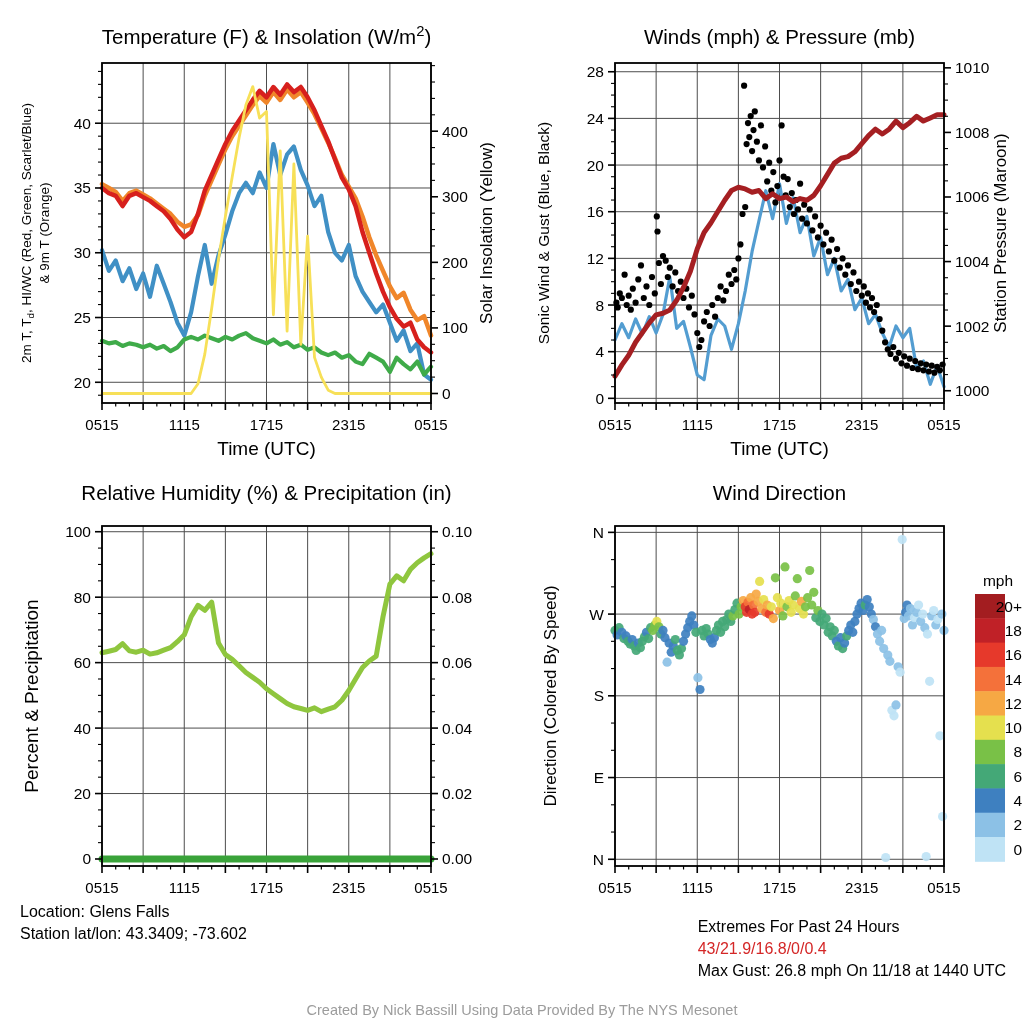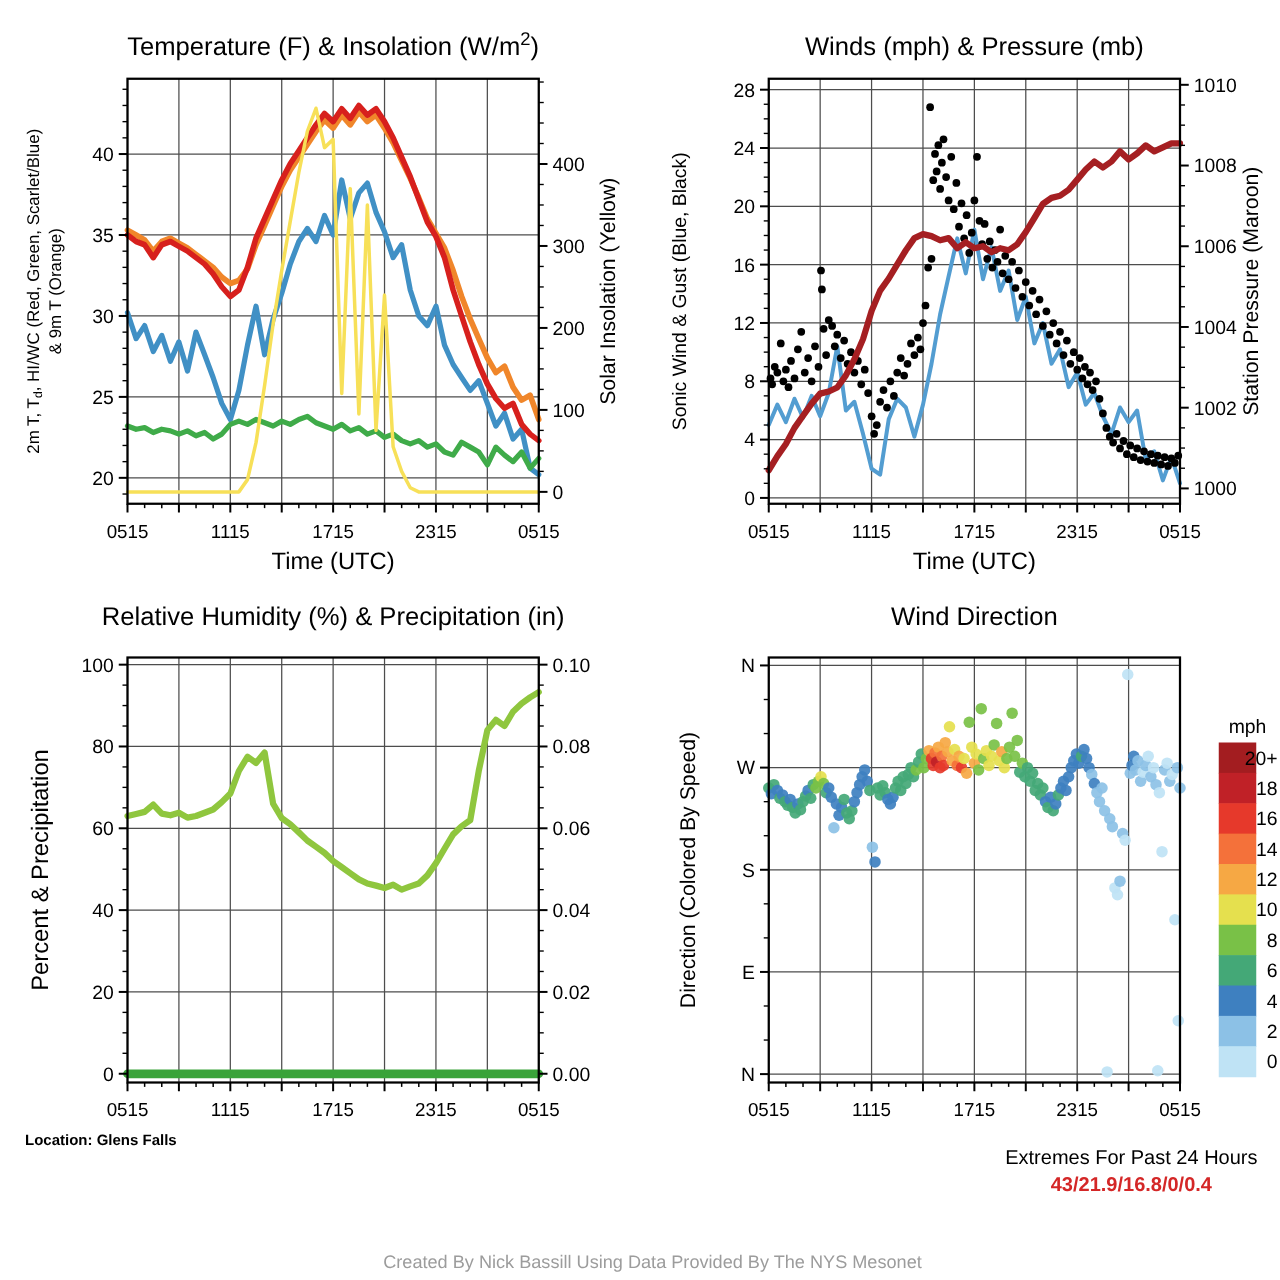--- a/index.html
+++ b/index.html
@@ -1,21 +1,21 @@
 <!DOCTYPE html>
 <html><head>
 <meta charset="utf-8">
 <style>
   html,body{margin:0;padding:0;background:#fff;}
   #page{position:relative;width:1024px;height:1024px;background:#ffffff;overflow:hidden;
         font-family:"Liberation Sans", sans-serif;}
   #plots{position:absolute;left:0;top:0;}
-  .foot-left{position:absolute;left:20px;top:901px;font-size:12px;line-height:22px;color:#000;font-weight:bold;}
-  .foot-right{position:absolute;right:18px;top:916px;font-size:16px;line-height:22px;color:#000;text-align:center;}
-  .foot-right .red{font-weight:bold;}
+  .foot-left{position:absolute;left:20px;top:901px;font-size:16px;line-height:22px;color:#000;}
+  .foot-right{position:absolute;right:18px;top:916px;font-size:16px;line-height:22px;color:#000;text-align:left;}
+  .foot-right .red{font-weight:normal;}
   .credit{position:absolute;left:0;top:1002px;width:1044px;text-align:center;font-size:14.5px;color:#9c9c9c;}
 </style>
 </head>
 <body>
 
 <div id="page">
   <svg id="plots" width="1024" height="1024" viewBox="0 0 1024 1024">
       <g>
         <g>
           <line x1="102" y1="63" x2="102" y2="403" stroke="#4d4d4d" stroke-width="1"></line>
@@ -803,21 +803,23 @@
           <text x="1022" y="830.35" text-anchor="end" font-size="15.5" font-family="&quot;Liberation Sans&quot;, sans-serif" fill="#000"><tspan dy="0">2</tspan></text>
           <rect x="975" y="837" width="30" height="24.8" fill="#bfe3f5"></rect>
           <text x="1022" y="854.65" text-anchor="end" font-size="15.5" font-family="&quot;Liberation Sans&quot;, sans-serif" fill="#000"><tspan dy="0">0</tspan></text>
           <text x="998" y="586" text-anchor="middle" font-size="15.5" font-family="&quot;Liberation Sans&quot;, sans-serif" fill="#000"><tspan dy="0">mph</tspan></text>
         </g>
       </g>
     </svg>
 
   <div class="foot-left">
     <div>Location: Glens Falls</div>
+    <div>Station lat/lon: 43.3409; -73.602</div>
   </div>
 
   <div class="foot-right">
     <div>Extremes For Past 24 Hours</div>
     <div class="red" id="extremes-values" style="color: rgb(212, 39, 39);">43/21.9/16.8/0/0.4</div>
+    <div>Max Gust: 26.8 mph On 11/18 at 1440 UTC</div>
   </div>
 
   <div class="credit">Created By Nick Bassill Using Data Provided By The NYS Mesonet</div>
 </div>
 
 </body></html>

